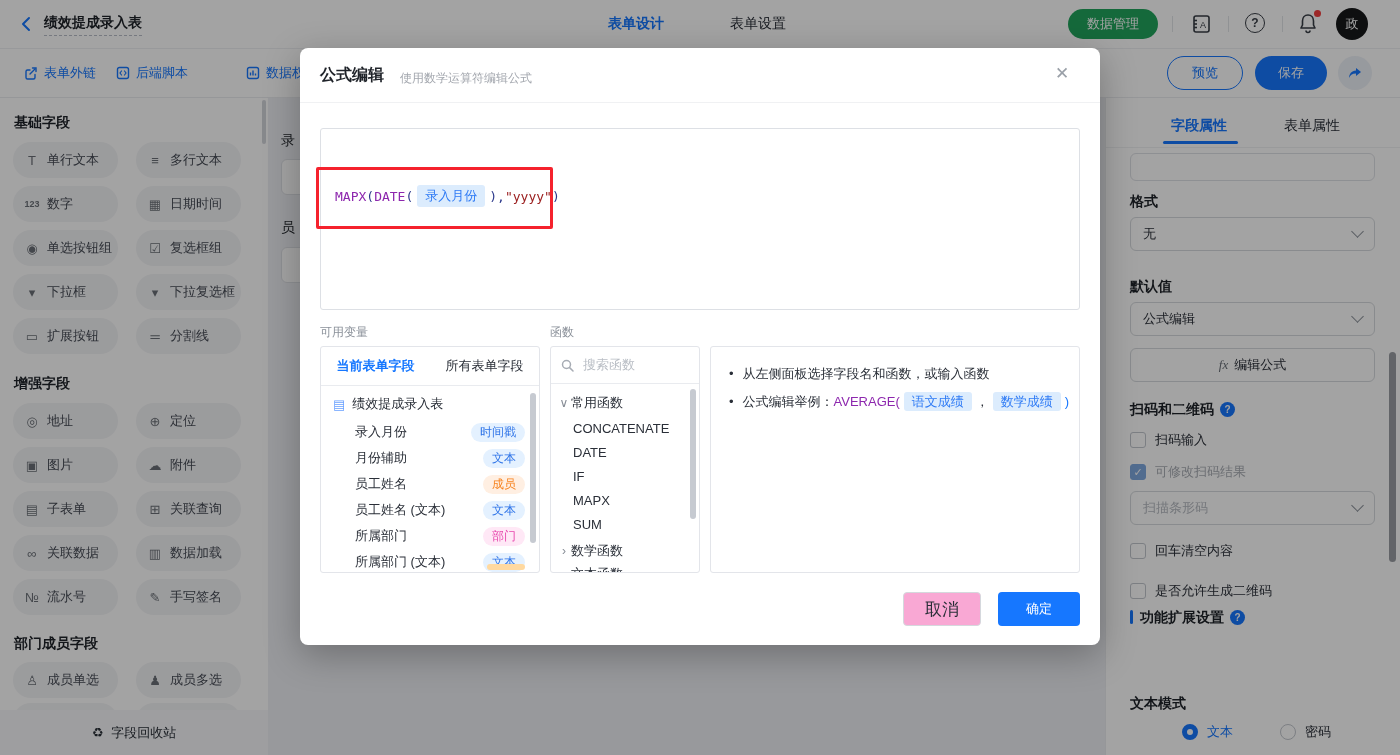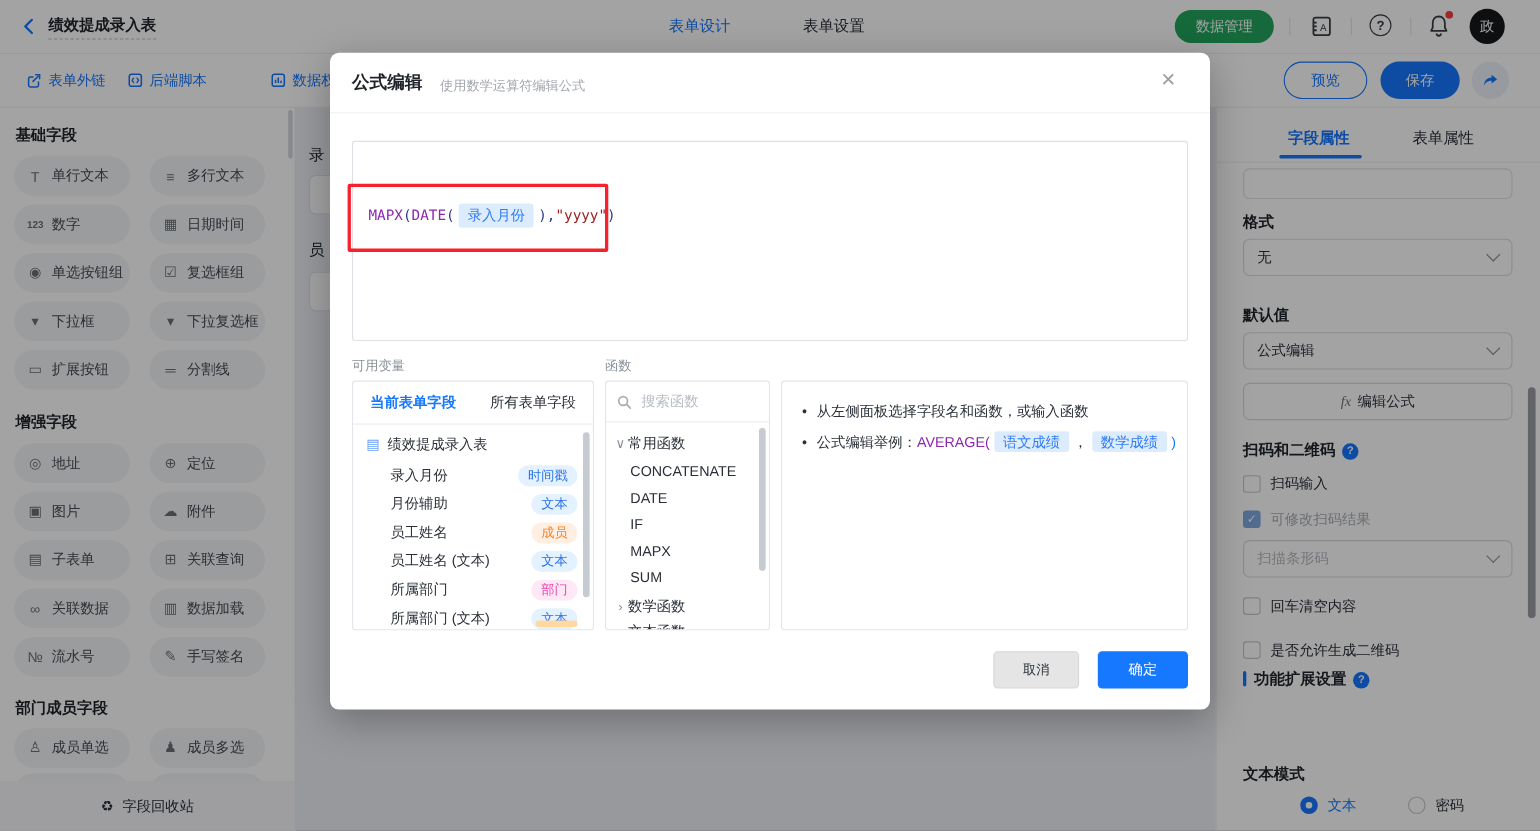--- a/index.html
+++ b/index.html
@@ -3,21 +3,21 @@
 <meta charset="utf-8">
 <style>
   html,body{margin:0;padding:0;background:#555}
   .stage{position:relative;width:1400px;height:755px;overflow:hidden;background:#eef0f4;
          font-family:"Liberation Sans","DejaVu Sans",sans-serif;-webkit-font-smoothing:antialiased}
   .abs{position:absolute}
   
   .topbar{position:absolute;left:0;top:0;width:1400px;height:48px;background:#fff;border-bottom:1px solid #eef0f2;z-index:2}
   .title{font-size:14px;font-weight:600;color:#1f2329;border-bottom:1px dashed #b9bec8;padding-bottom:3px}
   .navtab{font-size:14px;color:#2a2f38}
-  .navtab.on{color:#1677ff;font-weight:400}
+  .navtab.on{color:#1677ff;font-weight:700}
   .pill-green{background:#21a45d;color:#fff;font-size:13px;border-radius:15px;height:30px;display:flex;align-items:center;justify-content:center}
   .vdiv{width:1px;height:16px;background:#e2e4e8}
   .helpcirc{width:20px;height:20px;border:1.6px solid #383d45;border-radius:50%;display:flex;align-items:center;justify-content:center;font-size:12px;font-weight:700;color:#383d45;box-sizing:border-box}
   .avatar{width:32px;height:32px;border-radius:50%;background:#17181a;color:#fff;font-size:13px;display:flex;align-items:center;justify-content:center}
   .reddot{position:absolute;right:-2px;top:-2px;width:7px;height:7px;border-radius:50%;background:#f53f3f}
   
   .toolbar{position:absolute;left:0;top:48px;width:1400px;height:49px;background:#fff;border-bottom:1px solid #ebedf0;z-index:1}
   .tlink{position:absolute;top:16px;display:flex;align-items:center;gap:6px;font-size:13px;color:#1677ff}
   .btn-pill-o{border:1px solid #1677ff;color:#1677ff;background:#fff;border-radius:17px;height:34px;display:flex;align-items:center;justify-content:center;font-size:13px;box-sizing:border-box}
   .btn-pill-f{background:#1677ff;color:#fff;border-radius:17px;height:34px;display:flex;align-items:center;justify-content:center;font-size:13px}
@@ -83,21 +83,21 @@
   .b-dept{background:#ffe8f6;color:#e847ae}
   .boxthumb{position:absolute;right:3px;width:6px;background:#c6cad1;border-radius:3px}
   .peek{position:absolute;right:14px;bottom:2px;width:38px;height:6px;border-radius:3px;background:#ffd9a0}
   .fsearch-row{display:flex;align-items:center;gap:7px;height:36px;border-bottom:1px solid #e9ebef;padding:0 10px}
   .fsearch{border:none;outline:none;width:100px;font-size:13px;color:#2a2f38;font-family:Liberation Mono, monospace}
   .fsearch::placeholder{color:#b8bdc4}
   .frow{position:absolute;left:0;width:100%;height:23px;display:flex;align-items:center;font-size:13px;color:#2a2f38;box-sizing:border-box}
   .gchev{color:#878d96;font-size:12px;width:14px;text-align:center;flex:none}
   .hb{position:absolute;left:18px;display:flex;align-items:flex-start;gap:9px;font-size:13px;color:#2a2f38;line-height:21px}
   .dot{font-size:13px;line-height:21px}
-  .mbtn-o{position:absolute;left:603px;top:544px;width:78px;height:34px;border:1px solid #d5d8dd;border-radius:4px;background:#e5e5e5;font-size:12px;color:#2a2f38;display:flex;align-items:center;justify-content:center;box-sizing:border-box}
+  .mbtn-o{position:absolute;left:603px;top:544px;width:78px;height:34px;border:1px solid #d5d8dd;border-radius:4px;background:#f9a8d4;font-size:17px;color:#2a2f38;display:flex;align-items:center;justify-content:center;box-sizing:border-box}
   .mbtn-f{position:absolute;left:698px;top:544px;width:82px;height:34px;background:#1677ff;border-radius:4px;font-size:13px;color:#fff;display:flex;align-items:center;justify-content:center}
 </style>
 </head>
 <body>
 
 <div class="stage">
 
   <div class="topbar">
     <svg class="abs" style="left:18px;top:15px" width="18" height="18" viewBox="0 0 18 18">
         <polyline points="11,3 5,9 11,15" fill="none" stroke="#1677ff" stroke-width="2" stroke-linecap="round" stroke-linejoin="round"></polyline>

